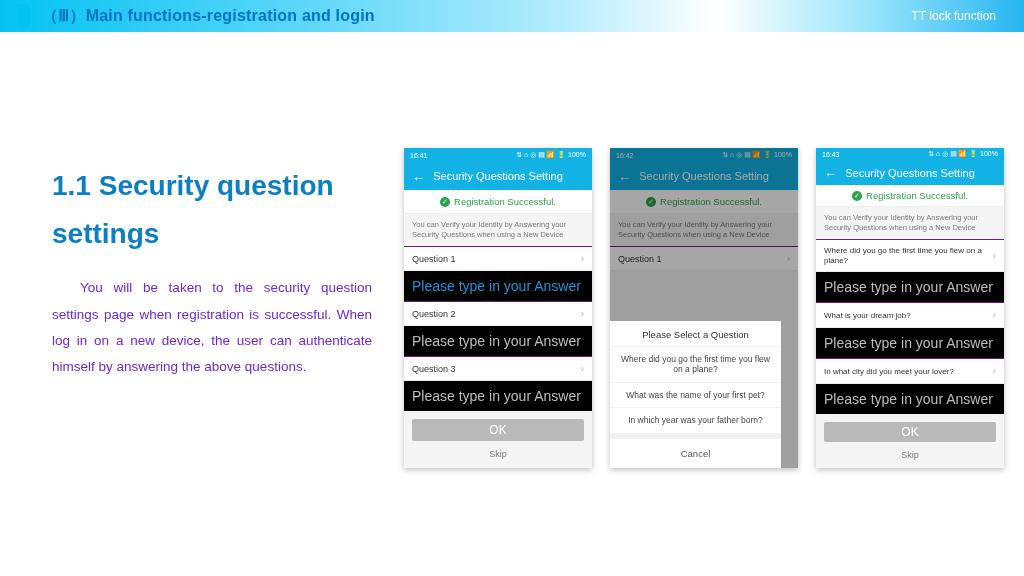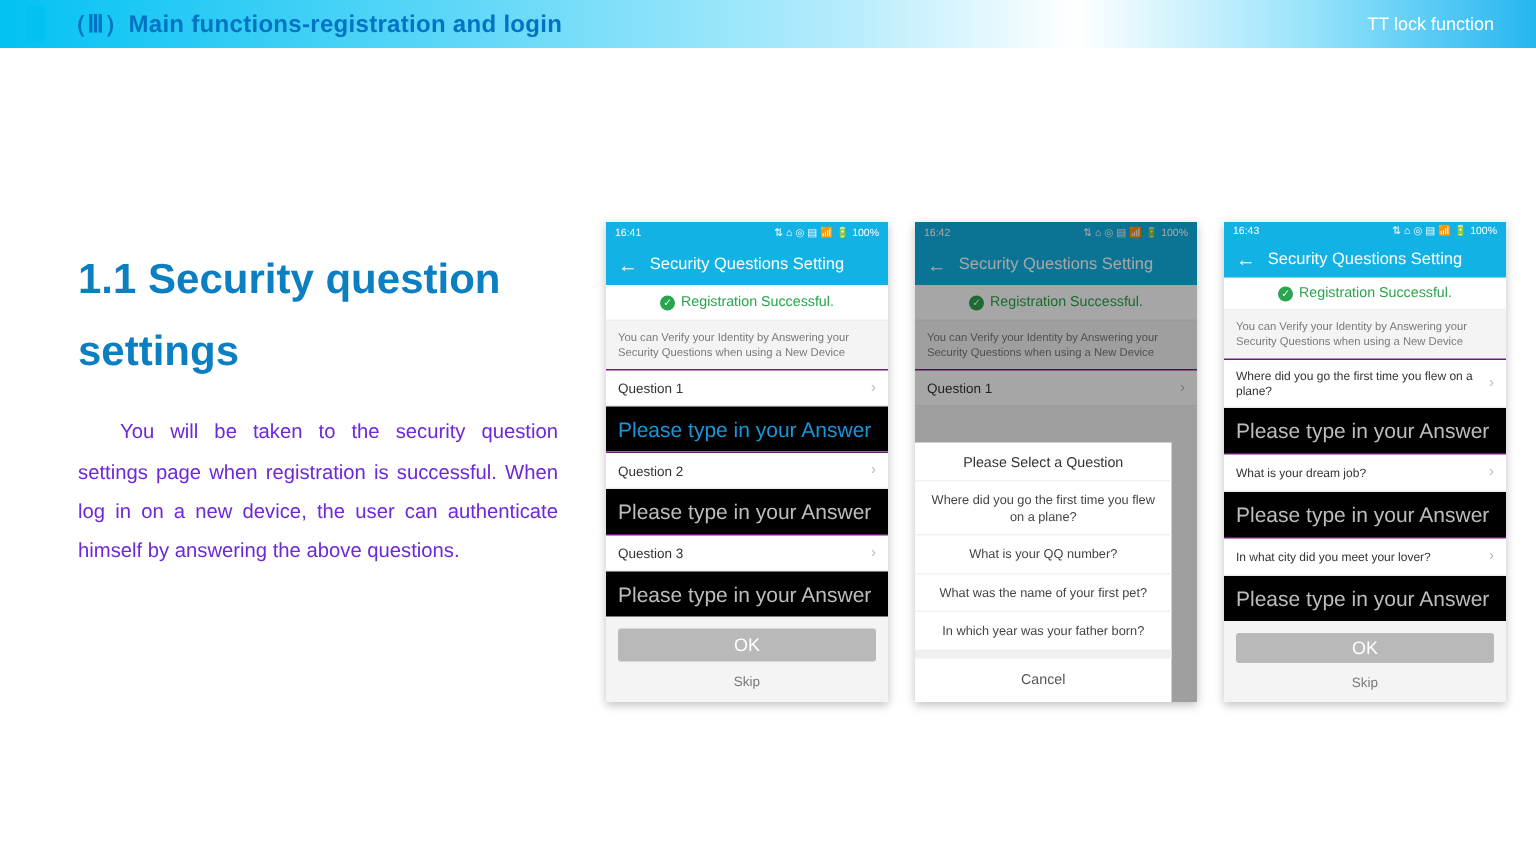--- a/index.html
+++ b/index.html
@@ -171,21 +171,20 @@
     </div>
     <div class="hint">You can Verify your Identity by Answering your Security Questions when using a New Device</div>
     <div class="row">
       <span>Question 1</span>
       <span class="chev">›</span>
     </div>
     <div class="dim"></div>
     <div class="sheet">
       <div class="sheet-title">Please Select a Question</div>
       <div class="sheet-opt">Where did you go the first time you flew on a plane?</div>
-      <div class="sheet-opt">What is your QQ number?</div>
       <div class="sheet-opt">What was the name of your first pet?</div>
       <div class="sheet-opt">In which year was your father born?</div>
       <div class="sheet-cancel">Cancel</div>
     </div>
   </div>
 
   <div class="phone">
     <div class="statusbar">
       <span>16:43</span>
       <span>⇅ ⌂ ◎ ▤ 📶 🔋 100%</span>

